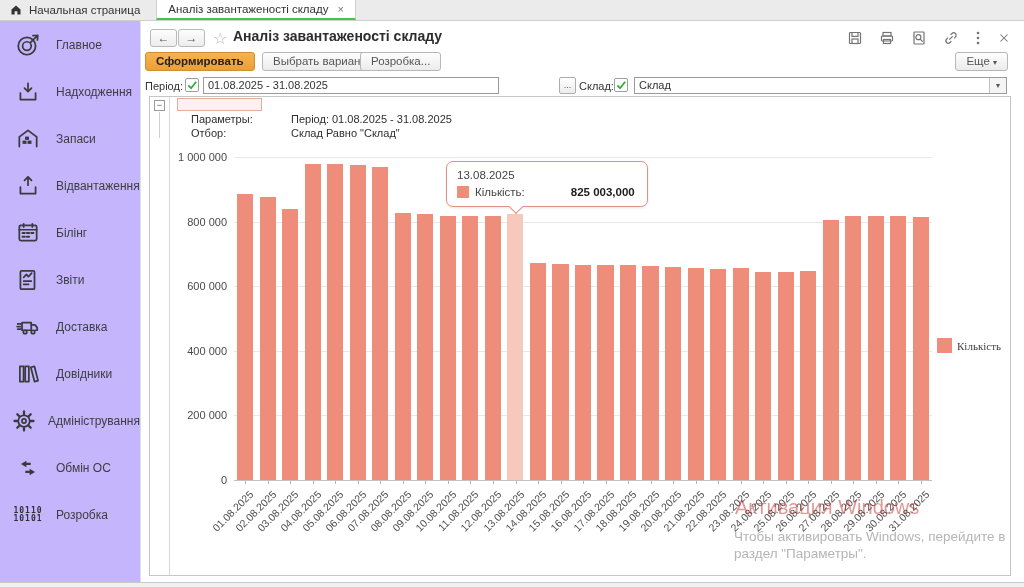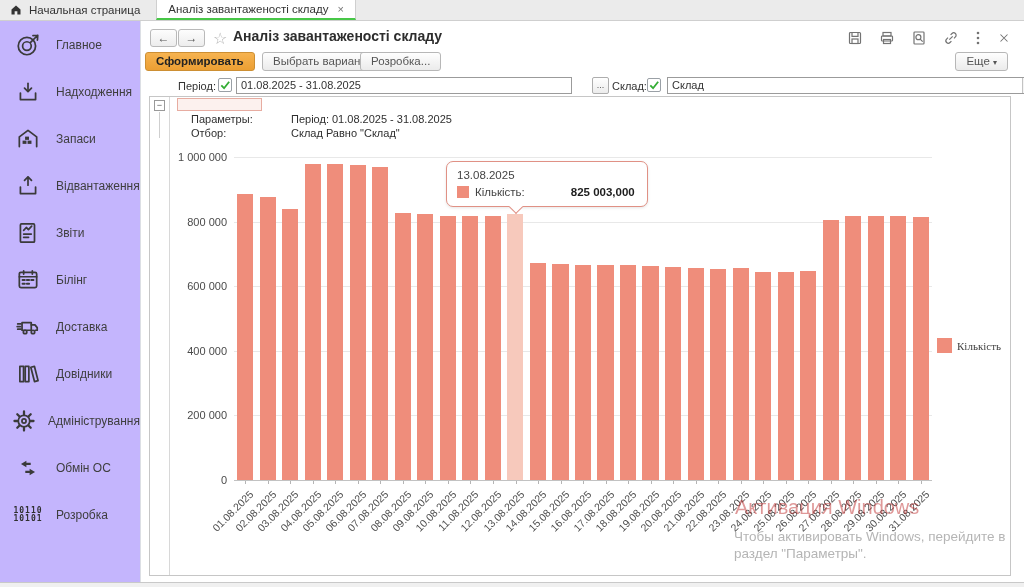--- a/index.html
+++ b/index.html
@@ -41,21 +41,21 @@
 
   .btn { position:absolute; top:31px; height:19px; border:1px solid #b7b7b7; border-radius:3px;
          background:linear-gradient(#fefefe,#ebebeb); color:#555; font-size:11.5px;
          padding:0 10px; line-height:17px; cursor:pointer; }
   .btn-primary { background:linear-gradient(#f6b350,#ec9f33); border-color:#cd8f33;
                  color:#222; font-weight:bold; }
   .btn-more { left:auto; right:16px; }
   .caret { font-size:8px; color:#555; }
 
   
-  .filters { position:absolute; left:0; top:55px; right:0; height:20px; font-size:11px; color:#333;margin-left:33px; }
+  .filters { position:absolute; left:0; top:55px; right:0; height:20px; font-size:11px; color:#333; }
   .flabel { position:absolute; top:4px; }
   .checkbox { position:absolute; top:2px; width:14px; height:14px; background:#fff;
               border:1px solid #9aa0a6; border-radius:2px; cursor:pointer; }
   .field { position:absolute; top:1px; height:17px; border:1px solid #9b9b9b; background:#fff;
            font-size:11px; color:#333; padding:0 4px; line-height:15px; }
   .ellipsis-btn { position:absolute; top:1px; width:17px; height:17px; border:1px solid #adadad;
                   border-radius:2px; background:linear-gradient(#fff,#ececec); color:#555;
                   font-size:9px; text-align:center; line-height:14px; cursor:pointer; }
   .select-arrow { position:absolute; right:0; top:0; width:17px; height:15px; border-left:1px solid #c3c3c3;
                   background:#f4f4f4; color:#555; font-size:8px; text-align:center; line-height:15px; cursor:pointer; }
@@ -155,36 +155,36 @@
             <path d="M5 13 v6 h14 v-6"></path>
             <path d="M12 11.2 v-7.2"></path>
             <path d="M8.8 6.8 L12 3.6 L15.2 6.8"></path>
           </svg>
         </span>
       <span class="lbl">Відвантаження</span>
     </div>
     <div class="side-item">
       <span class="ic">
           <svg width="26" height="26" viewBox="0 0 24 24">
+            <rect x="4" y="5" width="16" height="14" rx="1.5"></rect>
+            <path d="M4 9 h16 M8 3.5 v3 M16 3.5 v3"></path>
+            <path d="M7 12 h2 M11 12 h2 M15 12 h2 M7 15.5 h2 M11 15.5 h2" stroke-width="1.9"></path>
+          </svg>
+        </span>
+      <span class="lbl">Білінг</span>
+    </div>
+    <div class="side-item">
+      <span class="ic">
+          <svg width="26" height="26" viewBox="0 0 24 24">
             <rect x="5" y="3.5" width="13" height="17" rx="1"></rect>
             <path d="M8 9.5 l2.4-2.6 2 2 3-3.2"></path>
             <path d="M8 13 h7 M8 16 h4.5"></path>
           </svg>
         </span>
       <span class="lbl">Звіти</span>
-    </div>
-    <div class="side-item">
-      <span class="ic">
-          <svg width="26" height="26" viewBox="0 0 24 24">
-            <rect x="4" y="5" width="16" height="14" rx="1.5"></rect>
-            <path d="M4 9 h16 M8 3.5 v3 M16 3.5 v3"></path>
-            <path d="M7 12 h2 M11 12 h2 M15 12 h2 M7 15.5 h2 M11 15.5 h2" stroke-width="1.9"></path>
-          </svg>
-        </span>
-      <span class="lbl">Білінг</span>
     </div>
     <div class="side-item">
       <span class="ic">
           <svg width="26" height="26" viewBox="0 0 24 24">
             <rect x="6.5" y="8" width="8.5" height="7"></rect>
             <path d="M15 10 h3.4 l2.1 2.6 V15 h-1.8"></path>
             <circle cx="9.3" cy="16.6" r="1.6"></circle>
             <circle cx="16.6" cy="16.6" r="1.6"></circle>
             <path d="M2.5 9.2 h3 M2 11.6 h3 M2.5 14 h3"></path>
           </svg>
@@ -274,21 +274,21 @@
       <span class="caret">▾</span>
     </div>
 
     <div class="filters">
       <span class="flabel" style="left:4px">Період:</span>
       <span class="checkbox" style="left:44px">
         <svg width="12" height="12" viewBox="0 0 13 13">
             <polyline points="2.5,7 5.5,10 11,3" stroke="#33ad33" stroke-width="2" fill="none"></polyline>
           </svg>
       </span>
-      <span class="field" style="left:62px; width:336px">01.08.2025 - 31.08.2025</span>
+      <span class="field" style="left:62px; width:296px">01.08.2025 - 31.08.2025</span>
       <span class="ellipsis-btn" style="left:418px">...</span>
       <span class="flabel" style="left:438px">Склад:</span>
       <span class="checkbox" style="left:473px">
         <svg width="12" height="12" viewBox="0 0 13 13">
             <polyline points="2.5,7 5.5,10 11,3" stroke="#33ad33" stroke-width="2" fill="none"></polyline>
           </svg>
       </span>
       <span class="field" style="left:493px; width:373px">
         <span>Склад</span>
         <span class="select-arrow">▾</span>

